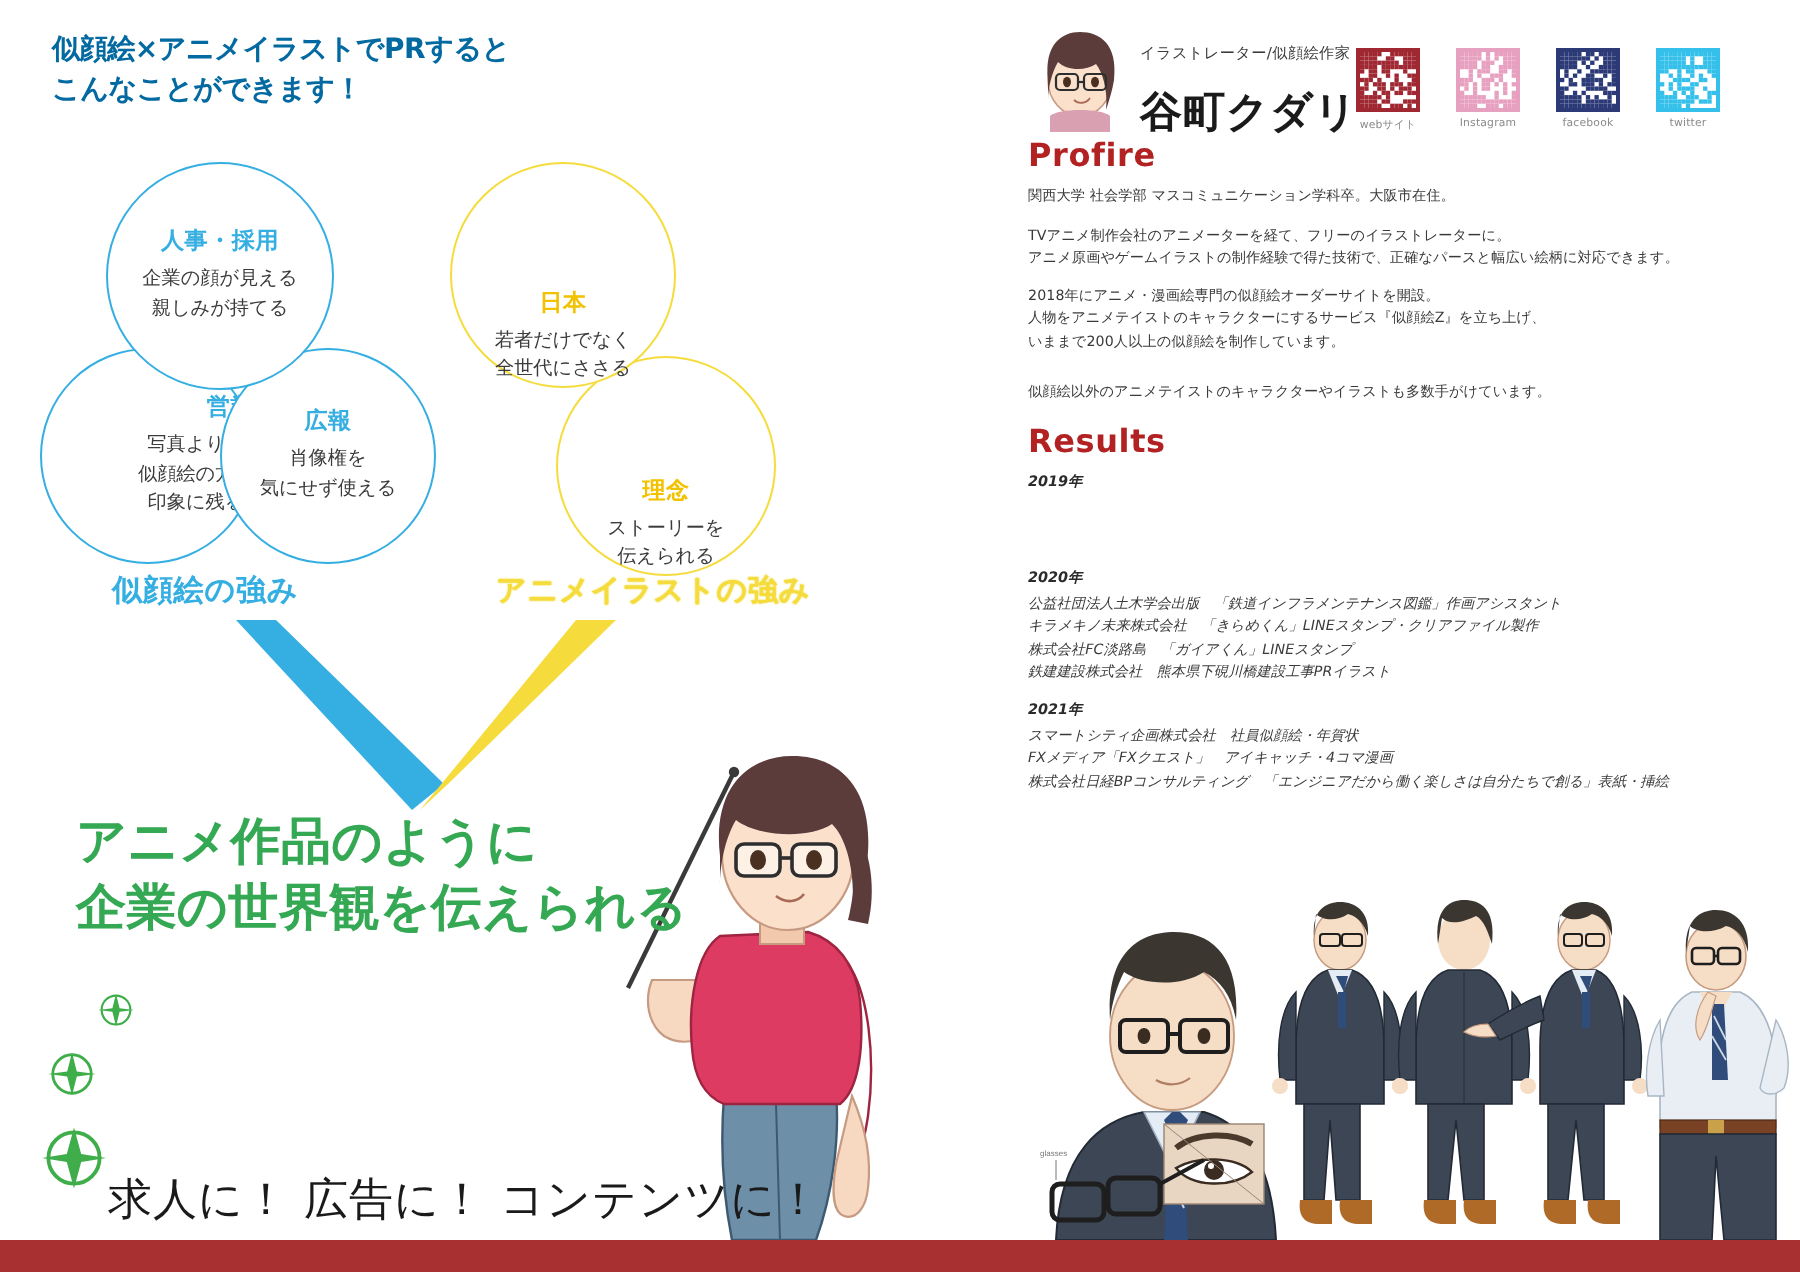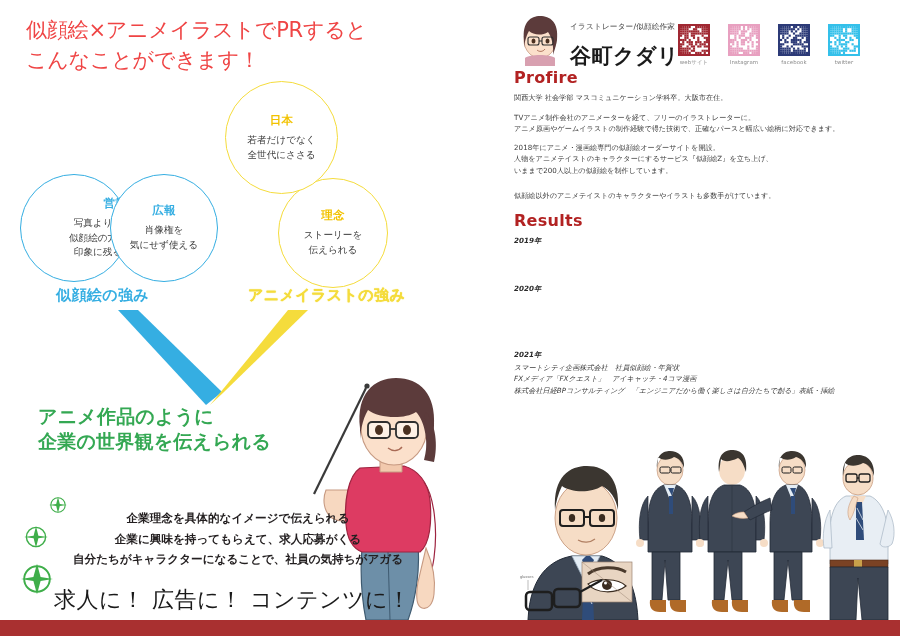--- a/index.html
+++ b/index.html
@@ -15,21 +15,21 @@
     background: #ffffff;
   }
 
   
   #left-panel {
     position: absolute; left: 0; top: 0;
     width: 500px; height: 620px;
   }
   #main-title {
     position: absolute; left: 26px; top: 16px;
-    font-size: 21px; font-weight: normal; color: #ef4444;
+    font-size: 14px; font-weight: bold; color: #0369a1;
     line-height: 1.42; letter-spacing: -0.2px;
     white-space: pre-line;
   }
 
   
   .circle {
     position: absolute;
     border-radius: 50%;
     background: #ffffff;
     display: flex; flex-direction: column;
@@ -39,21 +39,21 @@
   .circle .c-head {
     font-size: 11.5px; font-weight: bold;
     margin-bottom: 5px; letter-spacing: 0.3px;
   }
   .circle .c-body {
     font-size: 9.6px; color: #3b3b3b; line-height: 1.52;
     white-space: pre-line;
   }
   .circle.blue { border: 1.8px solid #35aee2; }
   .circle.blue .c-head { color: #35aee2; }
-  .circle.yellow { border: 1.8px solid #f5dc3c; }
+  .circle.yellow { border: 1.8px solid #f5dc3c; justify-content: flex-end; }
   .circle.yellow .c-head { color: #f2c200; }
 
   #circle-jinji   { left: 53px;  top: 81px;  width: 114px; height: 114px; z-index: 4; }
   #circle-eigyo   { left: 20px;  top: 174px; width: 108px; height: 108px; z-index: 3; align-items: flex-end; }
   #circle-koho    { left: 110px; top: 174px; width: 108px; height: 108px; z-index: 3; }
   #circle-nihon   { left: 225px; top: 81px;  width: 113px; height: 113px; z-index: 4; }
   #circle-kaigai  { left: 330px; top: 81px;  width: 113px; height: 113px; z-index: 4; }
   #circle-rinen   { left: 278px; top: 178px; width: 110px; height: 110px; z-index: 3; }
 
   .strength-label {
@@ -61,21 +61,21 @@
     font-size: 15px; font-weight: bold; letter-spacing: 0.4px; text-align: right;
   }
   #label-nigaoe { left: 56px; top: 286px; color: #35aee2; }
   #label-anime  { left: 248px; top: 286px; color: #f5dc3c;
                   text-shadow: 0 0 1px #ecd000; }
 
   #arrow-svg { position: absolute; left: 0; top: 300px; width: 500px; height: 110px; }
 
   #big-headline {
     position: absolute; left: 38px; top: 404px;
-    font-size: 19px; font-weight: bold; color: #34a853;
+    font-size: 25px; font-weight: bold; color: #34a853;
     line-height: 1.32; white-space: pre-line;
     letter-spacing: 0.2px;
     z-index: 5;
   }
   #sub-lines {
     position: absolute; left: 58px; top: 508px; width: 360px;
     text-align: center;
     font-size: 11.6px; font-weight: bold; color: #231f20;
     line-height: 1.78; white-space: pre-line;
     z-index: 5;
@@ -158,20 +158,25 @@
 </head>
 <body>
 
 <div id="page">
 
   <div id="left-panel">
 
     <div id="main-title">似顔絵×アニメイラストでPRすると
 こんなことができます！</div>
 
+    <div class="circle blue" id="circle-jinji">
+      <div class="c-head">人事・採用</div>
+      <div class="c-body">企業の顔が見える
+親しみが持てる</div>
+    </div>
     <div class="circle blue" id="circle-eigyo">
       <div class="c-head">営業</div>
       <div class="c-body">写真よりも
 似顔絵の方が
 印象に残る</div>
     </div>
     <div class="circle blue" id="circle-koho">
       <div class="c-head">広報</div>
       <div class="c-body">肖像権を
 気にせず使える</div>
@@ -190,23 +195,20 @@
     <div class="strength-label" id="label-nigaoe">似顔絵の強み</div>
     <div class="strength-label" id="label-anime">アニメイラストの強み</div>
 
     <svg id="arrow-svg" viewBox="0 0 500 110">
       <polygon points="118,10 138,10 222,92 206,105" fill="#35aee2"></polygon>
       <polygon points="288,10 308,10 224,92 210,105" fill="#f5dc3c"></polygon>
     </svg>
 
     <div id="big-headline">アニメ作品のように
 企業の世界観を伝えられる</div>
-    <div id="sub-lines">企業理念を具体的なイメージで伝えられる
-企業に興味を持ってもらえて、求人応募がくる
-自分たちがキャラクターになることで、社員の気持ちがアガる</div>
     <div id="cta-line">求人に！ 広告に！ コンテンツに！</div>
 
     <svg class="sparkle" id="sparkle-1" width="18" height="18" viewBox="0 0 40 40">
       <circle cx="20" cy="20" r="16" fill="none" stroke="#3fae4a" stroke-width="2.4"></circle>
       <path d="M20 2 L24 18 L40 20 L24 22 L20 38 L16 22 L0 20 L16 18 Z" fill="#3fae4a"></path>
     </svg>
     <svg class="sparkle" id="sparkle-2" width="24" height="24" viewBox="0 0 40 40">
       <circle cx="20" cy="20" r="16" fill="none" stroke="#3fae4a" stroke-width="2.4"></circle>
       <path d="M20 2 L24 18 L40 20 L24 22 L20 38 L16 22 L0 20 L16 18 Z" fill="#3fae4a"></path>
     </svg>
@@ -749,20 +751,24 @@
 いままで200人以上の似顔絵を制作しています。</div>
     <div class="body-text" id="profire-p4">似顔絵以外のアニメテイストのキャラクターやイラストも多数手がけています。</div>
 
     <div class="section-title" id="results-title">Results</div>
 
     <div class="result-block" id="results-2019">
       <div class="result-year">2019年</div>
     </div>
     <div class="result-block" id="results-2020">
       <div class="result-year">2020年</div>
+      <div class="result-lines">公益社団法人土木学会出版　「鉄道インフラメンテナンス図鑑」作画アシスタント
+キラメキノ未来株式会社　「きらめくん」LINEスタンプ・クリアファイル製作
+株式会社FC淡路島　「ガイアくん」LINEスタンプ
+鉄建建設株式会社　熊本県下硯川橋建設工事PRイラスト</div>
     </div>
     <div class="result-block" id="results-2021">
       <div class="result-year">2021年</div>
       <div class="result-lines">スマートシティ企画株式会社　社員似顔絵・年賀状
 FXメディア「FXクエスト」　アイキャッチ・4コマ漫画
 株式会社日経BPコンサルティング　「エンジニアだから働く楽しさは自分たちで創る」表紙・挿絵</div>
     </div>
 
     <svg id="charsheet" viewBox="0 0 390 172">
 

